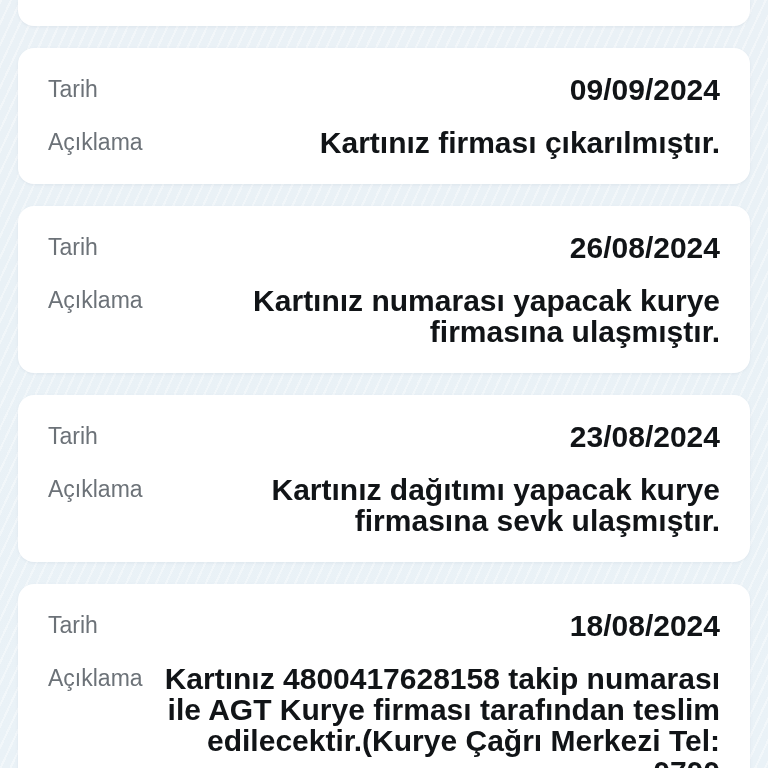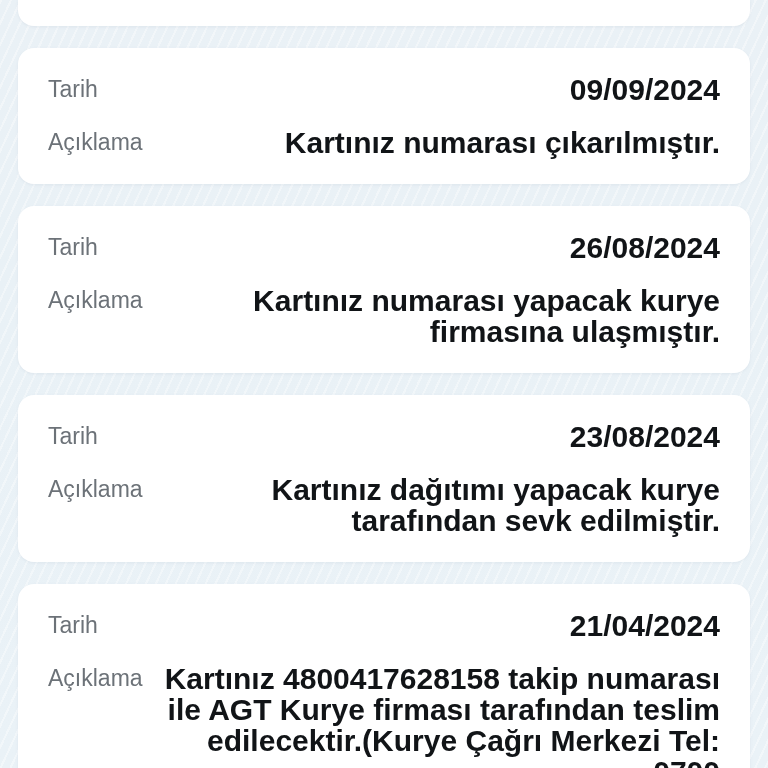--- a/index.html
+++ b/index.html
@@ -97,21 +97,21 @@
 
   <div class="card card-partial-top"></div>
 
   <div class="card">
     <div class="row">
       <span class="label">Tarih</span>
       <span class="value date">09/09/2024</span>
     </div>
     <div class="row">
       <span class="label">Açıklama</span>
-      <span class="value">Kartınız numarası çıkarılmıştır.</span>
+      <span class="value">Kartınız firması çıkarılmıştır.</span>
     </div>
   </div>
 
   <div class="card">
     <div class="row">
       <span class="label">Tarih</span>
       <span class="value date">26/08/2024</span>
     </div>
     <div class="row">
       <span class="label">Açıklama</span>
@@ -119,28 +119,28 @@
     </div>
   </div>
 
   <div class="card">
     <div class="row">
       <span class="label">Tarih</span>
       <span class="value date">23/08/2024</span>
     </div>
     <div class="row">
       <span class="label">Açıklama</span>
-      <span class="value">Kartınız dağıtımı yapacak kurye tarafından sevk edilmiştir.</span>
+      <span class="value">Kartınız dağıtımı yapacak kurye firmasına sevk ulaşmıştır.</span>
     </div>
   </div>
 
   <div class="card card-last clip">
     <div class="row">
       <span class="label">Tarih</span>
-      <span class="value date">21/04/2024</span>
+      <span class="value date">18/08/2024</span>
     </div>
     <div class="row">
       <span class="label">Açıklama</span>
       <span class="value">Kartınız 4800417628158 takip numarası ile AGT Kurye firması tarafından teslim edilecektir.(Kurye Çağrı Merkezi Tel: 0700</span>
     </div>
   </div>
 
 </div>
 
 </body></html>

